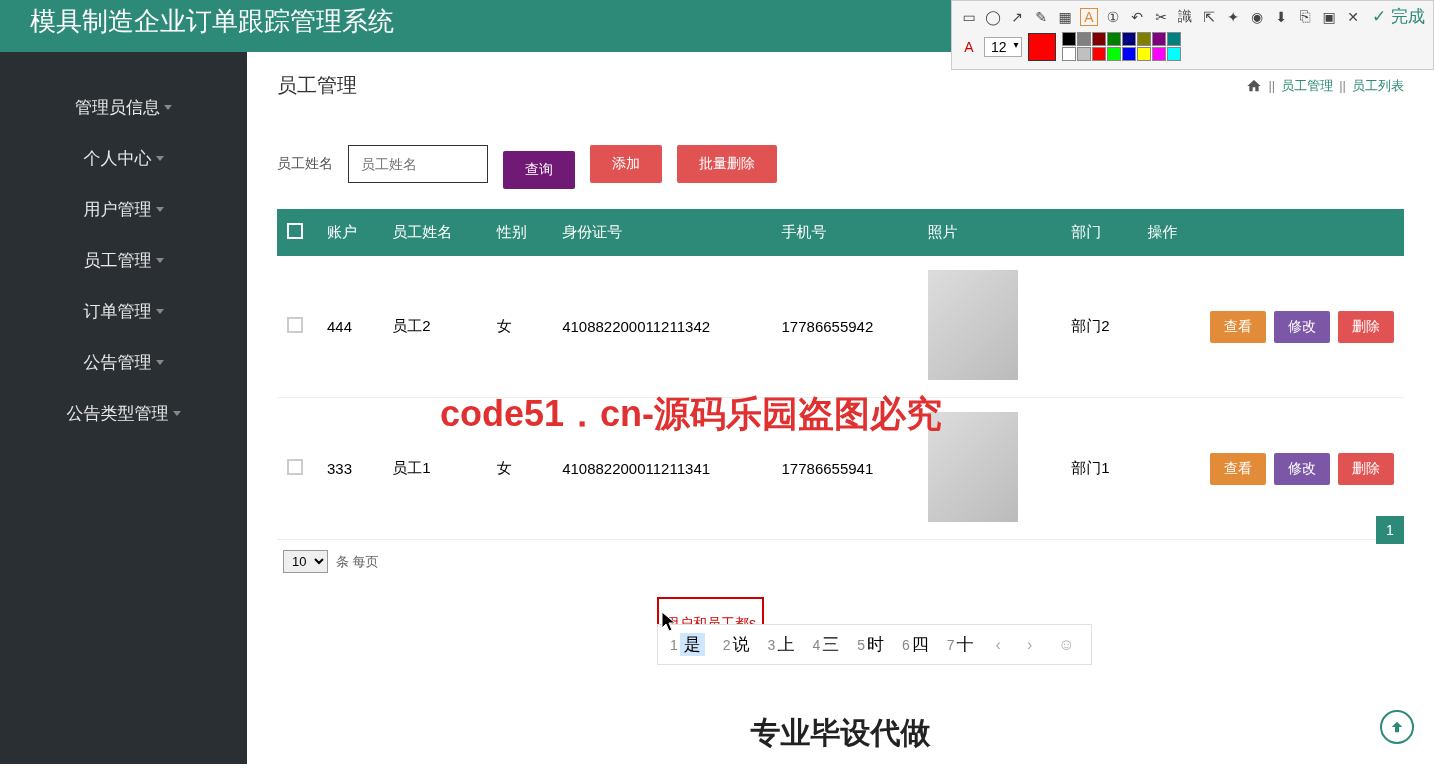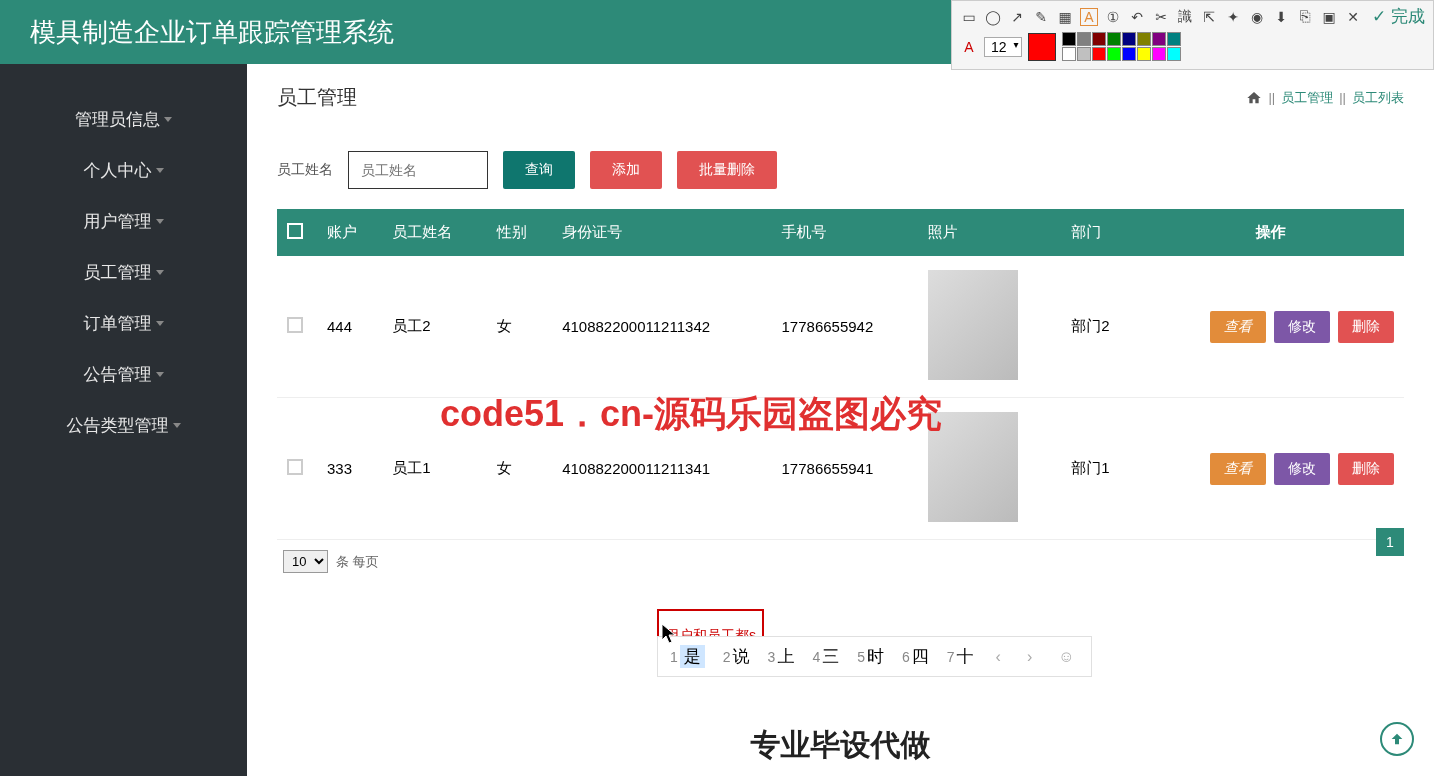--- a/index.html
+++ b/index.html
@@ -1,38 +1,38 @@
 <!DOCTYPE html>
 <html><head>
 <meta charset="utf-8">
 <style>
 * { margin: 0; padding: 0; box-sizing: border-box; font-family: "Microsoft YaHei", Arial, sans-serif; }
 body { background: #fff; width: 1434px; height: 782px; overflow: hidden; position: relative; }
-.header { background: #2d8a78; height: 64px; display: flex; align-items: center; padding: 4px 30px; position: relative; }
+.header { background: #2d8a78; height: 52px; display: flex; align-items: flex-start; padding: 4px 30px; position: relative; }
 .header-title { color: #fff; font-size: 26px; font-weight: 400; }
 .header-icons { position: absolute; right: 30px; top: 18px; display: flex; gap: 15px; }
 .circle-icon { width: 36px; height: 36px; border-radius: 50%; background: #3dbec8; display: flex; align-items: center; justify-content: center; color: #fff; }
 .circle-icon svg { width: 18px; height: 18px; fill: #fff; }
 .layout { display: flex; height: calc(782px - 70px); }
 .sidebar { width: 247px; background: #2a2f34; color: #fff; padding-top: 30px; }
 .sidebar-item { padding: 14px 20px; text-align: center; font-size: 17px; color: #e8e8e8; cursor: pointer; position: relative; display: flex; justify-content: center; align-items: center; gap: 4px; }
 .caret { width: 0; height: 0; border-left: 4px solid transparent; border-right: 4px solid transparent; border-top: 5px solid #888; }
 .main { flex: 1; background: #fff; padding: 0; overflow: auto; position: relative; }
 .page-head { display: flex; justify-content: space-between; align-items: center; padding: 20px 30px 10px; }
 .page-title { font-size: 20px; color: #333; }
 .breadcrumb { font-size: 13px; color: #888; display: flex; align-items: center; gap: 6px; }
 .breadcrumb .home { width: 16px; height: 16px; }
 .breadcrumb a { color: #2d8a78; text-decoration: none; }
 .filters { padding: 30px 30px 20px; display: flex; align-items: center; gap: 15px; }
 .filter-label { color: #555; font-size: 14px; }
 .filter-input { border: 1px solid #333; padding: 10px 12px; width: 140px; font-size: 14px; }
 .btn { padding: 10px 22px; border: none; color: #fff; font-size: 14px; cursor: pointer; border-radius: 2px; }
-.btn-green { background: #0f766e; }
+.btn-green { background: #701a75; margin-top: 12px; }
 .btn-red { background: #e15252; }
-.btn-orange { background: #e28c3a; font-style: italic; }
+.btn-orange { background: #e28c3a; }
 .btn-purple { background: #7d57a7; }
 .btn-sm { padding: 7px 14px; font-size: 14px; }
 .table-wrap { padding: 0 30px; }
 table { width: 100%; border-collapse: collapse; }
 thead tr { background: #2d8a78; color: #ffffff; }
 th, td { padding: 14px 10px; text-align: left; font-size: 15px; }
 th { font-weight: 400; }
 tbody tr { border-bottom: 1px solid #eee; }
 .check { width: 16px; height: 16px; border: 2px solid #ccc; background: #fff; display: inline-block; cursor: pointer; }
 thead .check { border-color: #fff; background: transparent; }
@@ -186,21 +186,21 @@
         <thead>
             <tr>
           <th style="width:40px;"><span class="check"></span></th>
           <th>账户</th>
           <th>员工姓名</th>
           <th>性别</th>
           <th>身份证号</th>
           <th>手机号</th>
           <th>照片</th>
           <th>部门</th>
-          <th style="text-align:center;font-weight:bold;">操作</th>
+          <th style="text-align:left;">操作</th>
         </tr>
           </thead>
         <tbody id="tbody">
             <tr>
               <td><span class="check"></span></td>
               <td>444</td>
               <td>员工2</td>
               <td>女</td>
               <td>410882200011211342</td>
               <td>17786655942</td>

